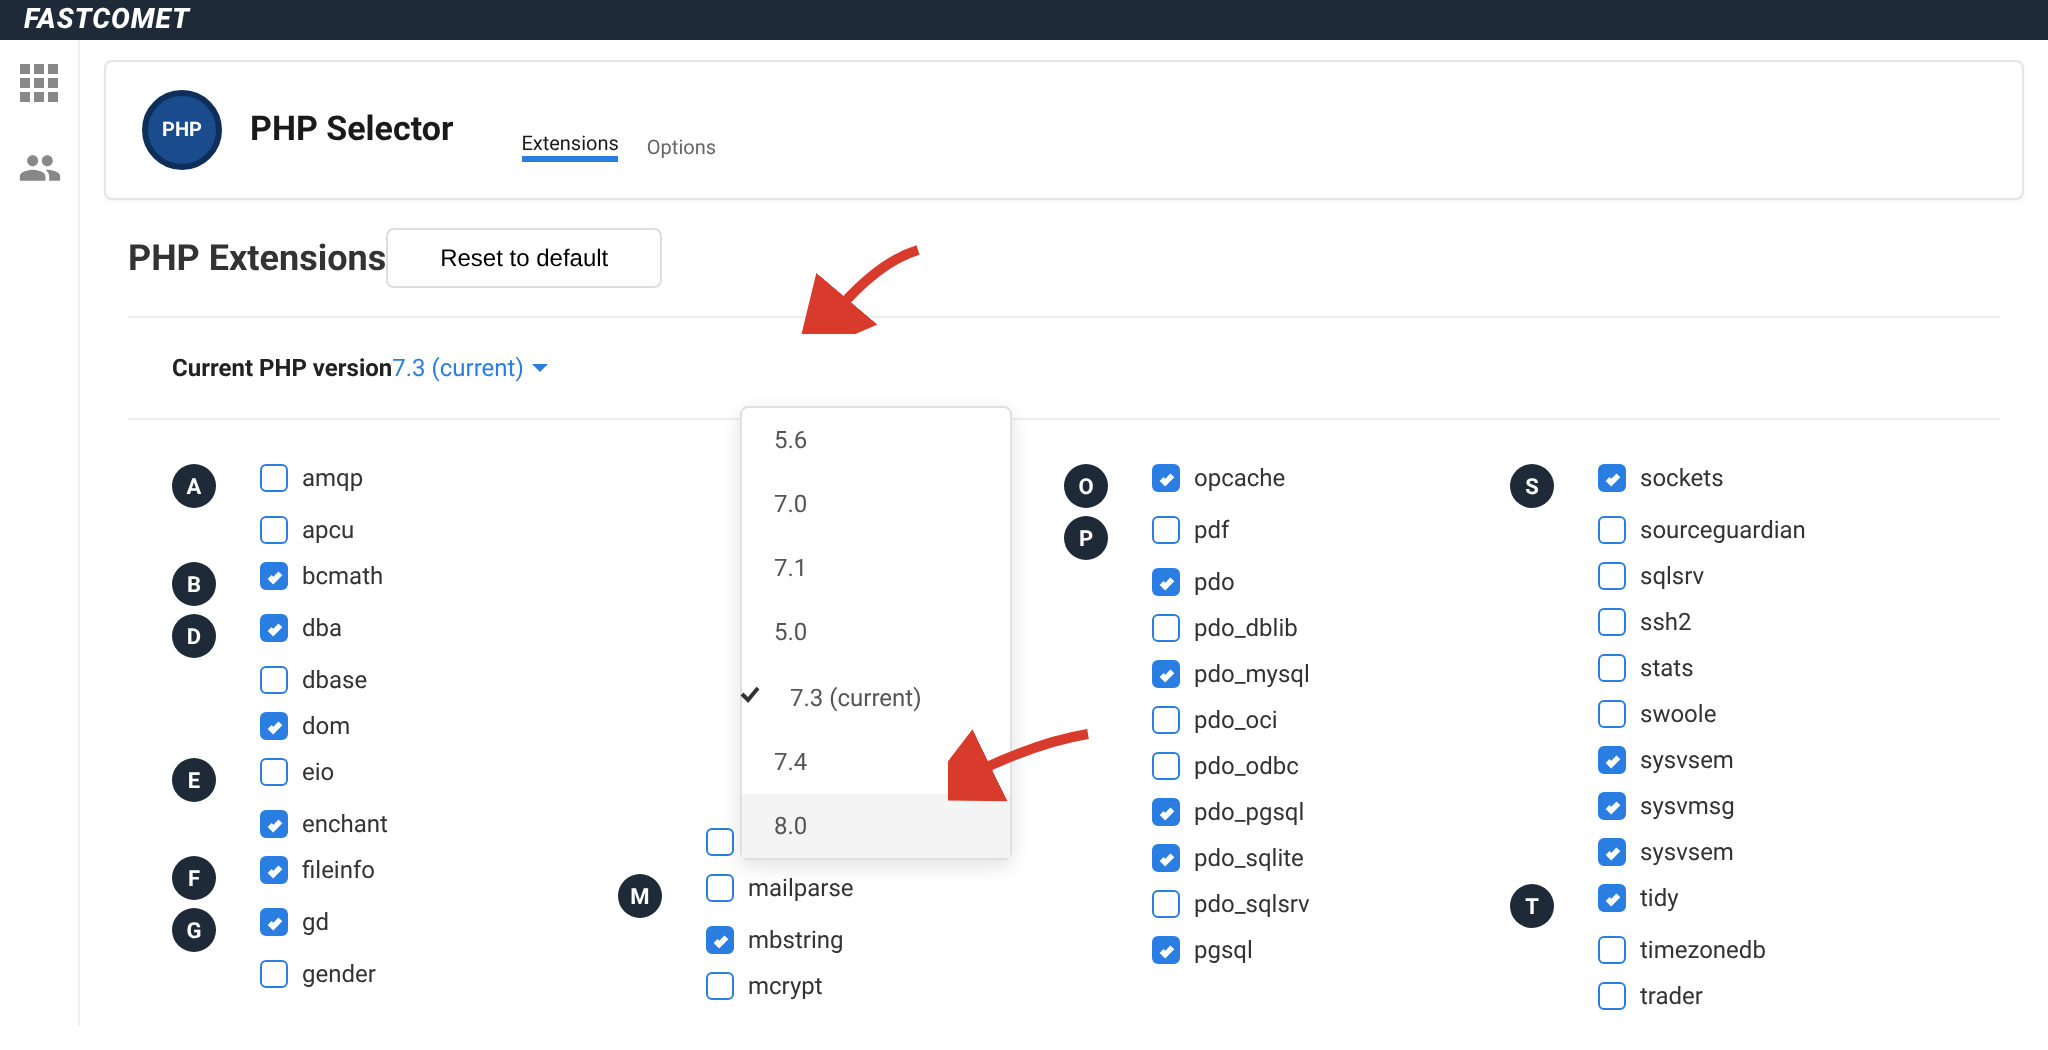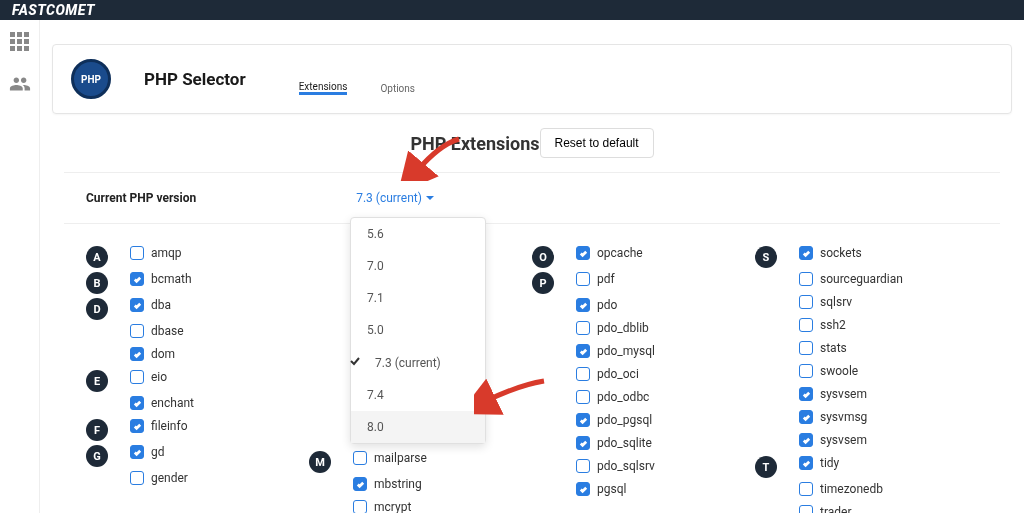--- a/index.html
+++ b/index.html
@@ -5,35 +5,35 @@
   * { box-sizing: border-box; margin: 0; padding: 0; }
   body { font-family: -apple-system, BlinkMacSystemFont, "Segoe UI", Roboto, Arial, sans-serif; background: #fff; color: #333; width: 1024px; height: 525px; overflow: hidden; }
   .topbar { background: #1e2a38; color: #fff; height: 20px; display: flex; align-items: center; padding: 0 12px; }
   .brand { font-weight: 800; font-style: italic; letter-spacing: 0.5px; font-size: 14px; }
   .layout { display: flex; height: calc(525px - 32px); }
   .leftrail { width: 40px; background: #fff; border-right: 1px solid #eee; padding-top: 12px; display: flex; flex-direction: column; align-items: center; gap: 22px; }
   .leftrail .grid-icon { display: grid; grid-template-columns: repeat(3, 5px); grid-template-rows: repeat(3, 5px); gap: 2px; }
   .leftrail .grid-icon span { background: #888; width: 5px; height: 5px; }
   .people-icon svg { width: 22px; height: 22px; fill: #888; }
   .main { flex: 1; padding: 0; overflow: hidden; }
-  .header-card { border: 1px solid #e5e5e5; border-radius: 4px; margin: 24px 12px 14px 12px; padding: 14px 18px; display: flex; align-items: center; gap: 33px; box-shadow: 0 1px 2px rgba(0,0,0,0.04); }
+  .header-card { border: 1px solid #e5e5e5; border-radius: 4px; margin: 10px 12px 14px 12px; padding: 14px 18px; display: flex; align-items: center; gap: 14px; box-shadow: 0 1px 2px rgba(0,0,0,0.04); }
   .php-icon { width: 40px; height: 40px; border-radius: 50%; background: #1a4b8c; display: flex; align-items: center; justify-content: center; border: 3px solid #0e2f5a; }
   .php-icon span { color: #fff; font-size: 10px; font-weight: 700; }
   .app-title { font-size: 17px; font-weight: 700; color: #1a1a1a; margin-right: 20px; }
   .tab { font-size: 10px; color: #666; padding-bottom: 0; margin-top: 18px; cursor: pointer; }
   .tab.active { color: #1a1a1a; border-bottom: 3px solid #2a7de1; }
   .content { padding: 0 24px; }
-  .hdr-row { display: flex; justify-content: center; align-items: center; margin-bottom: 14px; }
+  .hdr-row { display: flex; justify-content: flex-start; align-items: center; margin-bottom: 14px; }
   .section-title { font-size: 18px; font-weight: 700; }
-  .reset-btn { border: 1px solid #ddd; background: #fff; border-radius: 4px; padding: 7px 14px; font-size: 12px; cursor: pointer; }
-  .version-row { display: flex; align-items: center; gap: 160px; border-top: 1px solid #eee; border-bottom: 1px solid #eee; padding: 18px 22px; font-size: 12px; position: relative; }
+  .reset-btn { border: 1px solid #ddd; background: #fff; border-radius: 4px; padding: 7px 26px; font-size: 12px; cursor: pointer; }
+  .version-row { display: flex; align-items: center; border-top: 1px solid #eee; border-bottom: 1px solid #eee; padding: 18px 22px; font-size: 12px; position: relative; }
   .version-label { font-weight: 700; color: #222; }
   .version-select { color: #2a7de1; font-size: 12px; cursor: pointer; display: flex; align-items: center; gap: 4px; position: relative; }
   .caret-down { width: 0; height: 0; border-left: 4px solid transparent; border-right: 4px solid transparent; border-top: 4px solid #2a7de1; }
-  .dropdown { position: absolute; top: 44px; left: 286px; width: 136px; background: #fff; border: 1px solid #e0e0e0; border-radius: 4px; box-shadow: 0 3px 10px rgba(0,0,0,0.12); z-index: 20; }
+  .dropdown { position: absolute; top: 44px; left: 306px; width: 136px; background: #fff; border: 1px solid #e0e0e0; border-radius: 4px; box-shadow: 0 3px 10px rgba(0,0,0,0.12); z-index: 20; }
   .dd-item { padding: 9px 16px; font-size: 12px; color: #555; cursor: pointer; display: flex; align-items: center; gap: 8px; }
   .dd-item.hover { background: #f4f4f4; text-align: right; }
   .check-icon svg { width: 12px; height: 12px; stroke: #333; stroke-width: 2; fill: none; margin-left: -18px; margin-right: 6px; }
   .ext-grid { display: flex; padding: 22px 22px 0 22px; gap: 0; position: relative; }
   .col { flex: 1; }
   .letter-row { display: flex; align-items: flex-start; gap: 12px; margin-bottom: 4px; }
   .letter-badge { width: 22px; height: 22px; border-radius: 50%; background: #1e2a38; color: #fff; font-size: 11px; font-weight: 700; display: flex; align-items: center; justify-content: center; flex-shrink: 0; }
   .letter-spacer { width: 22px; flex-shrink: 0; }
   .ext-item { display: flex; align-items: flex-end; gap: 7px; font-size: 12px; color: #333; margin-bottom: 5px; cursor: pointer; padding-left: 10px; }
   .chk { width: 14px; height: 14px; border: 1.5px solid #2a7de1; border-radius: 3px; display: flex; align-items: center; justify-content: center; flex-shrink: 0; }
@@ -144,20 +144,27 @@
       <div class="ext-grid" id="grid">
           <div class="col">
             <div class="letter-row">
               <div class="letter-badge">A</div>
               <div class="ext-item">
                 <span class="chk"></span>
                 <span>amqp</span>
               </div>
             </div>
             <div class="letter-row">
+              <div class="letter-spacer"></div>
+              <div class="ext-item">
+                <span class="chk"></span>
+                <span>apcu</span>
+              </div>
+            </div>
+            <div class="letter-row">
               <div class="letter-badge">B</div>
               <div class="ext-item">
                 <span class="chk on">
                   <svg viewBox="0 0 10 10">
                     <polyline points="2,5 4,7 8,3"></polyline>
                   </svg>
                 </span>
                 <span>bcmath</span>
               </div>
             </div>

